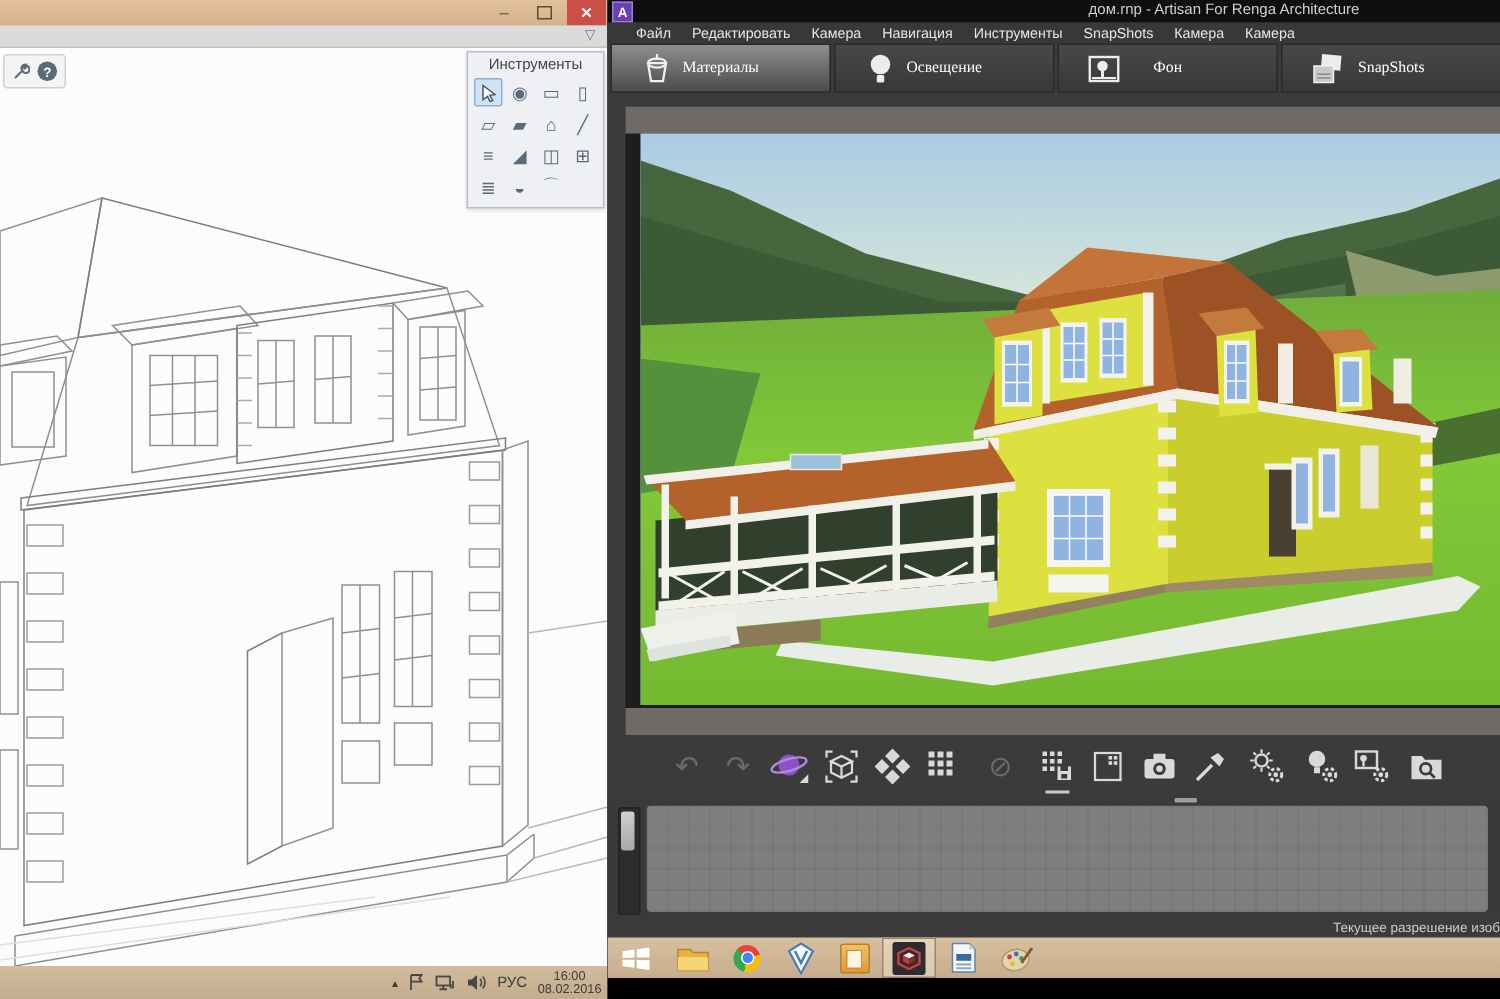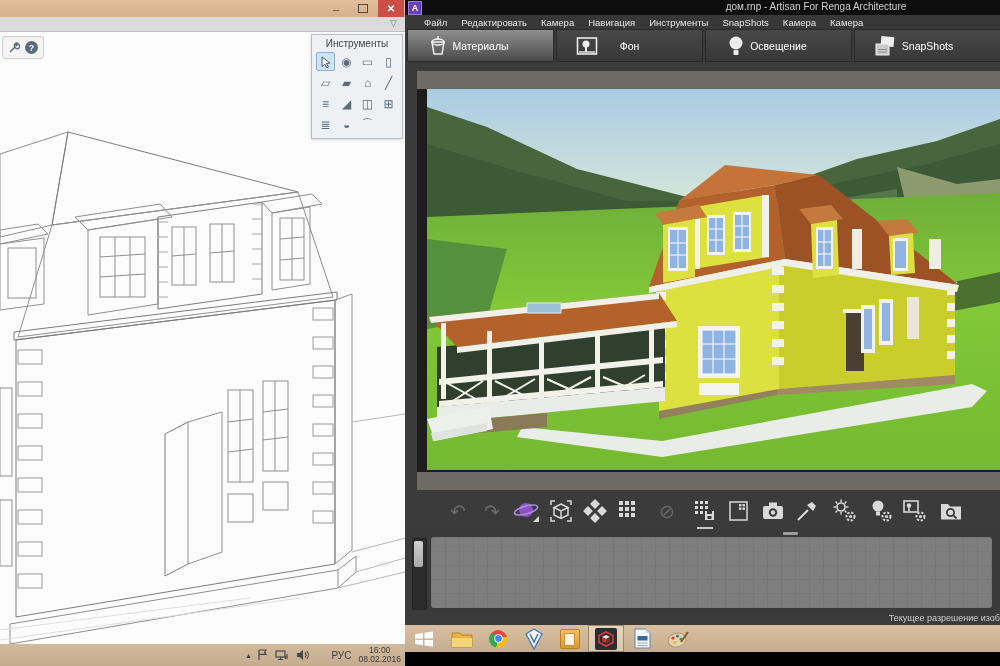--- a/index.html
+++ b/index.html
@@ -25,34 +25,34 @@
           border:1px solid #b9bdc6;box-shadow:0 1px 3px rgba(0,0,0,.15);}
   .tpanel-title{text-align:center;font-size:10px;color:#444;padding:3px 0 2px;}
   .tgrid{display:grid;grid-template-columns:repeat(4,1fr);gap:2px 2px;padding:1px 4px;}
   .tcell{height:17px;display:flex;align-items:center;justify-content:center;font-size:12px;color:#5b6b7c;
          border:1px solid transparent;border-radius:2px;}
   .tcell.sel{background:#cfe3f5;border-color:#8ab1d8;}
   
   .lw-taskbar{position:absolute;left:0;top:644px;width:405px;height:22px;background:linear-gradient(#d3bb9e,#c3ab8e);}
   .tray{position:absolute;right:2px;top:0;height:22px;display:flex;align-items:center;gap:7px;color:#3c3c3c;}
   .tray-ico{display:flex;align-items:center;}
-  .tray-lang{font-size:10px;margin-left:15px;}
+  .tray-lang{font-size:10px;}
   .tray-clock{font-size:8.5px;line-height:9px;text-align:center;padding-right:2px;}
   
   .mon-right{position:absolute;left:405px;top:0;width:595px;height:666px;background:#000;}
   .rw{position:absolute;left:0;top:0;width:595px;height:652px;background:#3b3b3b;overflow:hidden;}
   .rw-titlebar{position:absolute;left:0;top:0;width:595px;height:15px;background:#0e0e0e;}
   .rw-appicon{position:absolute;left:3px;top:1px;width:12px;height:12px;background:#6a3fb5;border:1px solid #9a7fd4;
               color:#fff;font-size:9px;font-weight:bold;display:flex;align-items:center;justify-content:center;}
   .rw-title{position:absolute;left:411px;top:1px;transform:translateX(-50%);white-space:nowrap;
             font-size:10px;color:#cfcfcf;}
   .rw-menubar{position:absolute;left:0;top:15px;width:651px;height:14px;background:#383838;display:flex;
               align-items:center;padding-left:12px;box-sizing:border-box;}
   .rw-menubar span{font-size:9.5px;color:#e6e6e6;padding:0 7px;}
-  .rw-tabs{position:absolute;left:2px;top:29px;width:593px;height:33px;display:flex;gap:2px;}
+  .rw-tabs{position:absolute;left:2px;top:29px;width:593px;height:33px;display:flex;gap:2px;font-family:Liberation Serif, serif;}
   .rtab{position:relative;flex:0 0 147px;background:linear-gradient(#484848,#383838);border:1px solid #2a2a2a;box-sizing:border-box;}
   .rtab.active{background:linear-gradient(#8e8e8e,#4b4b4b);}
   .rtab .ticon{position:absolute;left:18px;top:4px;}
   .rtab .tlabel{position:absolute;left:0;top:0;width:100%;height:100%;display:flex;align-items:center;
                 justify-content:center;font-size:10.5px;color:#fff;}
   
   .rarea{position:absolute;left:12px;top:71px;width:583px;height:419px;background:#1d1d1d;}
   .rstrip-top{position:absolute;left:0;top:0;width:583px;height:18px;background:#6e6a65;}
   .rstrip-bot{position:absolute;left:0;top:401px;width:583px;height:18px;background:#6e6a65;}
   .rimg{position:absolute;left:10px;top:18px;width:573px;height:381px;overflow:hidden;background:#9cc0d8;}
@@ -269,36 +269,36 @@
               <path d="M6,8 h12 l-2,12 h-8 Z"></path>
                 <path d="M6,8 a6,3 0 0 1 12,0 a6,3 0 0 1 -12,0"></path>
                 <path d="M12,2 v4"></path>
               </svg>
           </span>
           <span class="tlabel">Материалы</span>
         </div>
         <div class="rtab">
           <span class="ticon">
             <svg width="24" height="24" viewBox="0 0 24 24">
+                <circle cx="12" cy="9" r="6.5" fill="#ececec"></circle>
+                <rect x="9.5" y="16" width="5" height="5" rx="1" fill="#ececec"></rect>
+              </svg>
+          </span>
+          <span class="tlabel">Освещение</span>
+        </div>
+        <div class="rtab">
+          <span class="ticon">
+            <svg width="24" height="24" viewBox="0 0 24 24">
                 <rect x="2.5" y="4" width="19" height="16" fill="none" stroke="#ececec" stroke-width="1.6"></rect>
                 <circle cx="11" cy="10" r="3.5" fill="#ececec"></circle>
                 <rect x="10" y="12" width="2" height="6" fill="#ececec"></rect>
                 <path d="M4,18 h16" stroke="#ececec" stroke-width="1.4"></path>
               </svg>
           </span>
           <span class="tlabel">Фон</span>
-        </div>
-        <div class="rtab">
-          <span class="ticon">
-            <svg width="24" height="24" viewBox="0 0 24 24">
-                <circle cx="12" cy="9" r="6.5" fill="#ececec"></circle>
-                <rect x="9.5" y="16" width="5" height="5" rx="1" fill="#ececec"></rect>
-              </svg>
-          </span>
-          <span class="tlabel">Освещение</span>
         </div>
         <div class="rtab">
           <span class="ticon">
             <svg width="24" height="24" viewBox="0 0 24 24">
                 <rect x="8" y="2.5" width="13" height="10" fill="#ececec" transform="rotate(5 14 7)"></rect>
                 <rect x="3" y="10" width="13" height="11" fill="#c9c9c9" stroke="#efefef"></rect>
                 <path d="M5,18 h9 M5,15.5 h9" stroke="#8a8a8a"></path>
               </svg>
           </span>
           <span class="tlabel">SnapShots</span>

